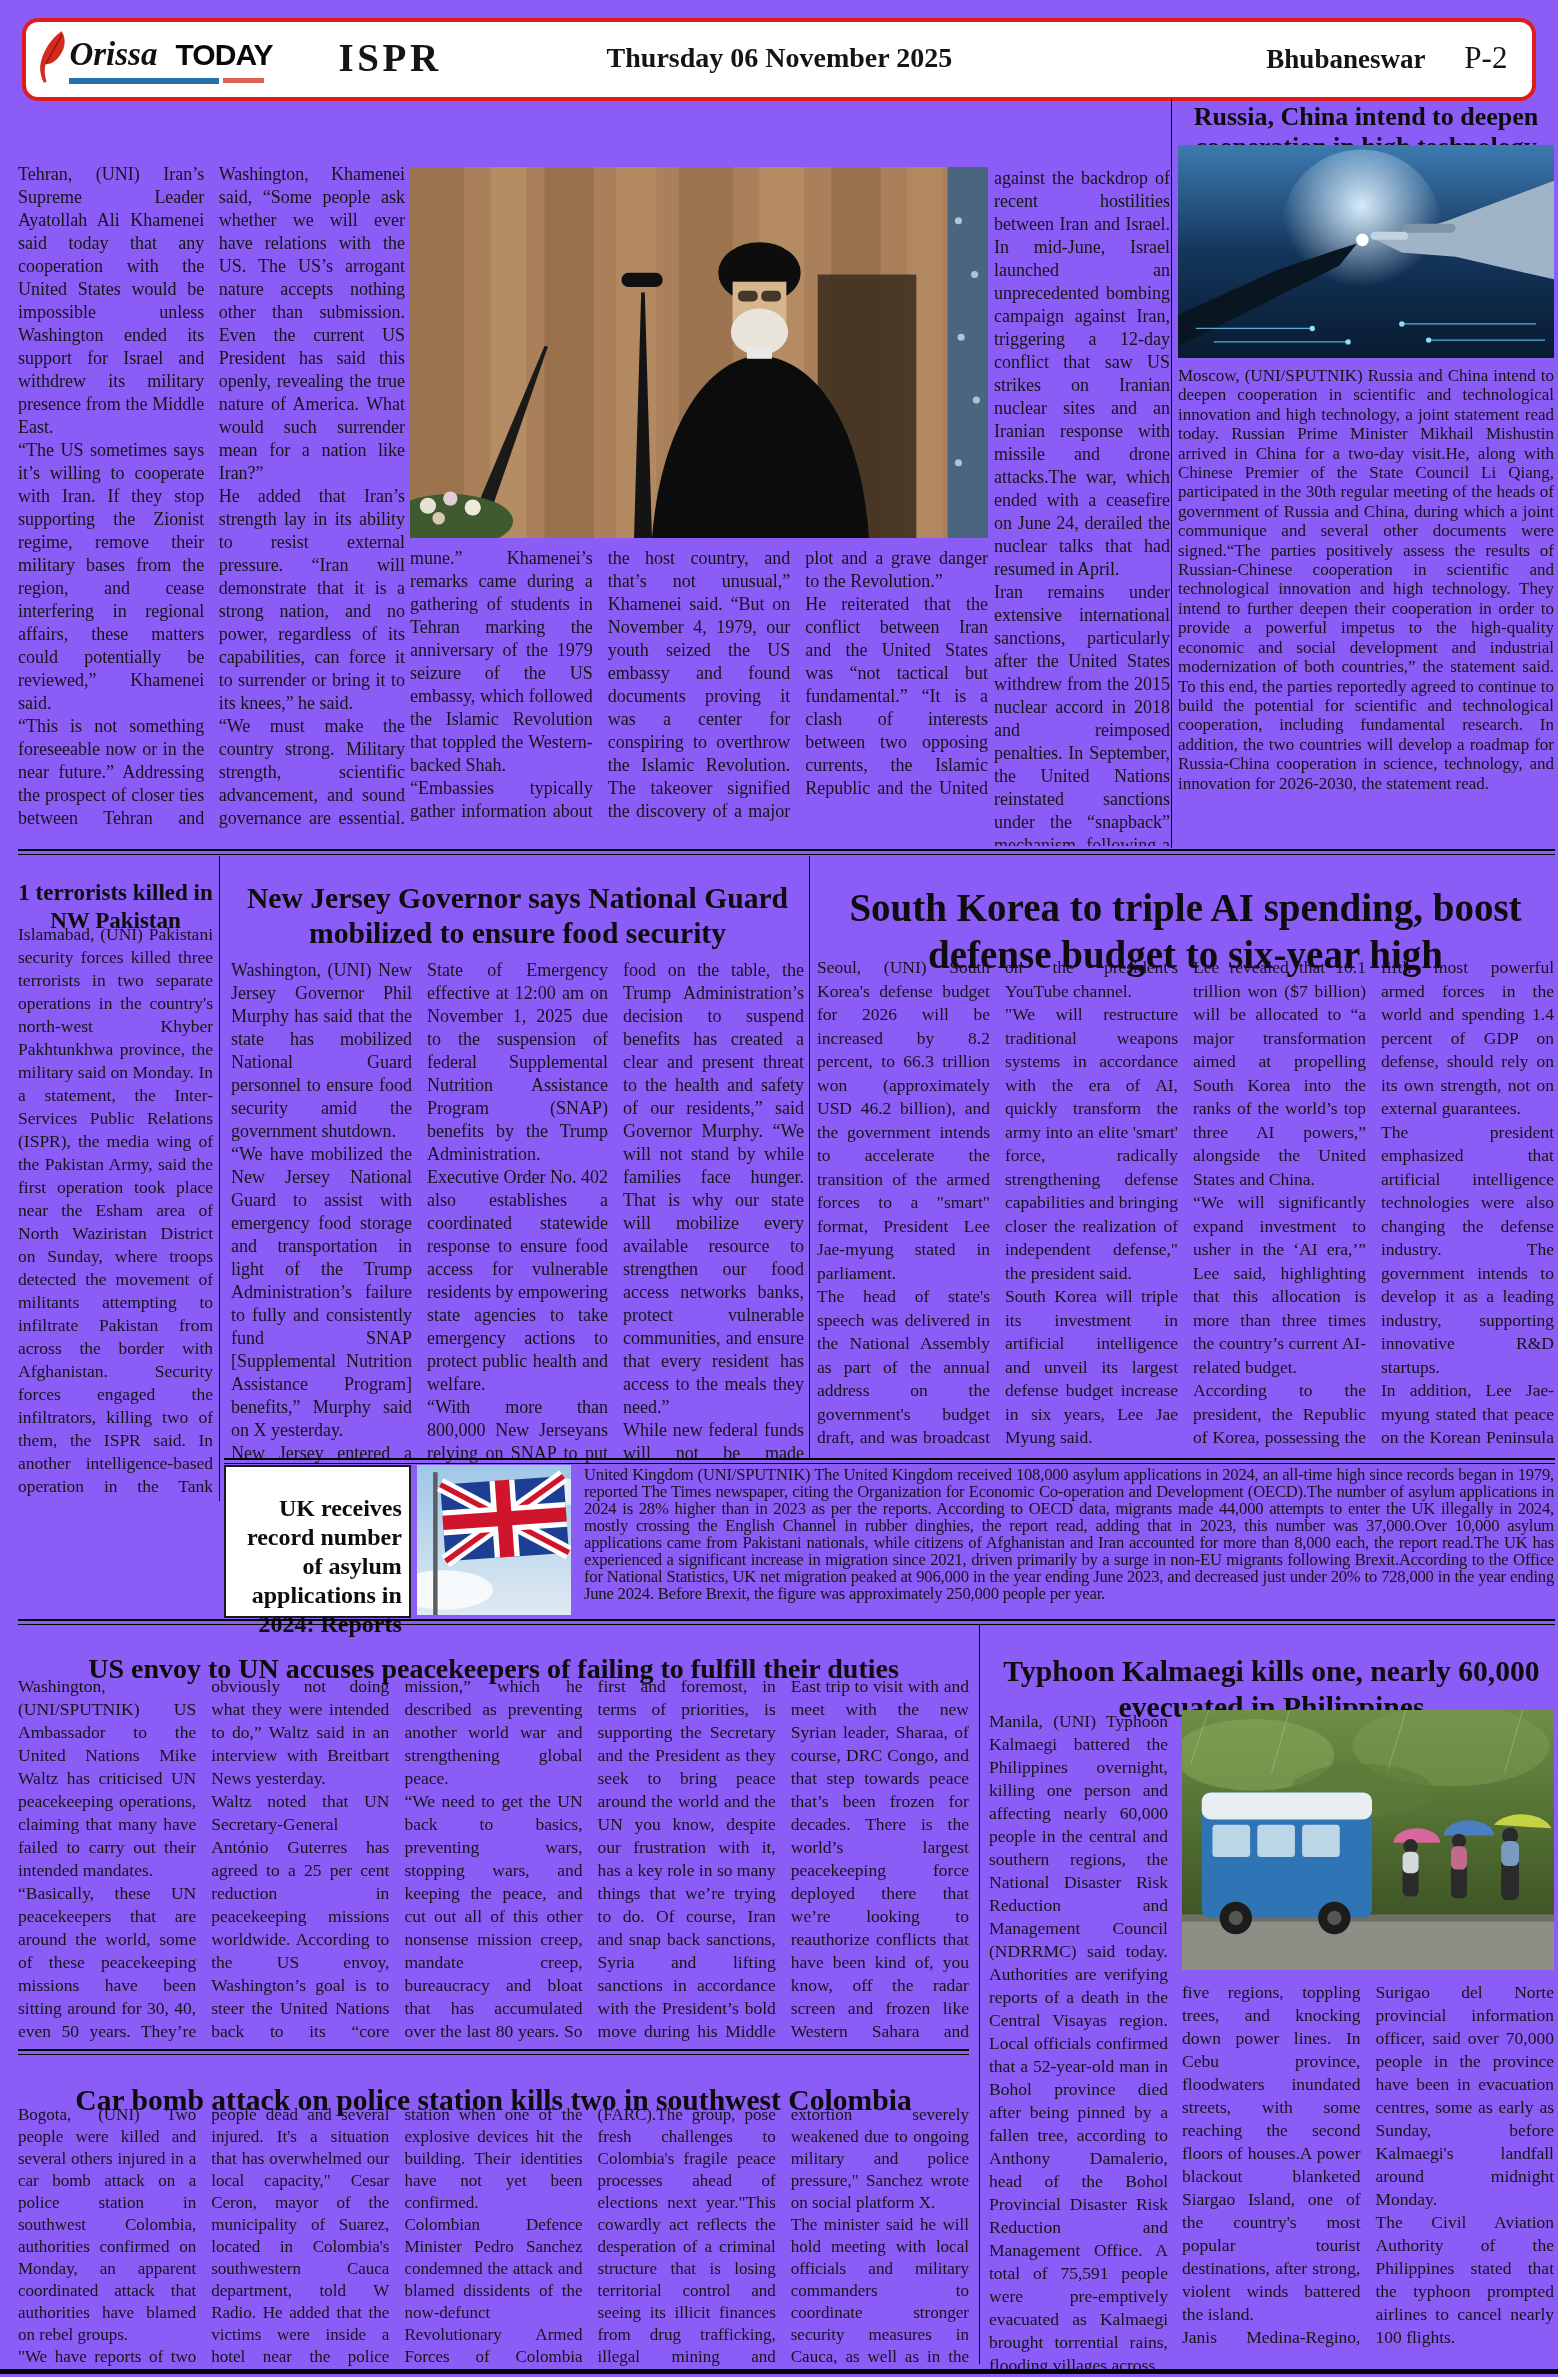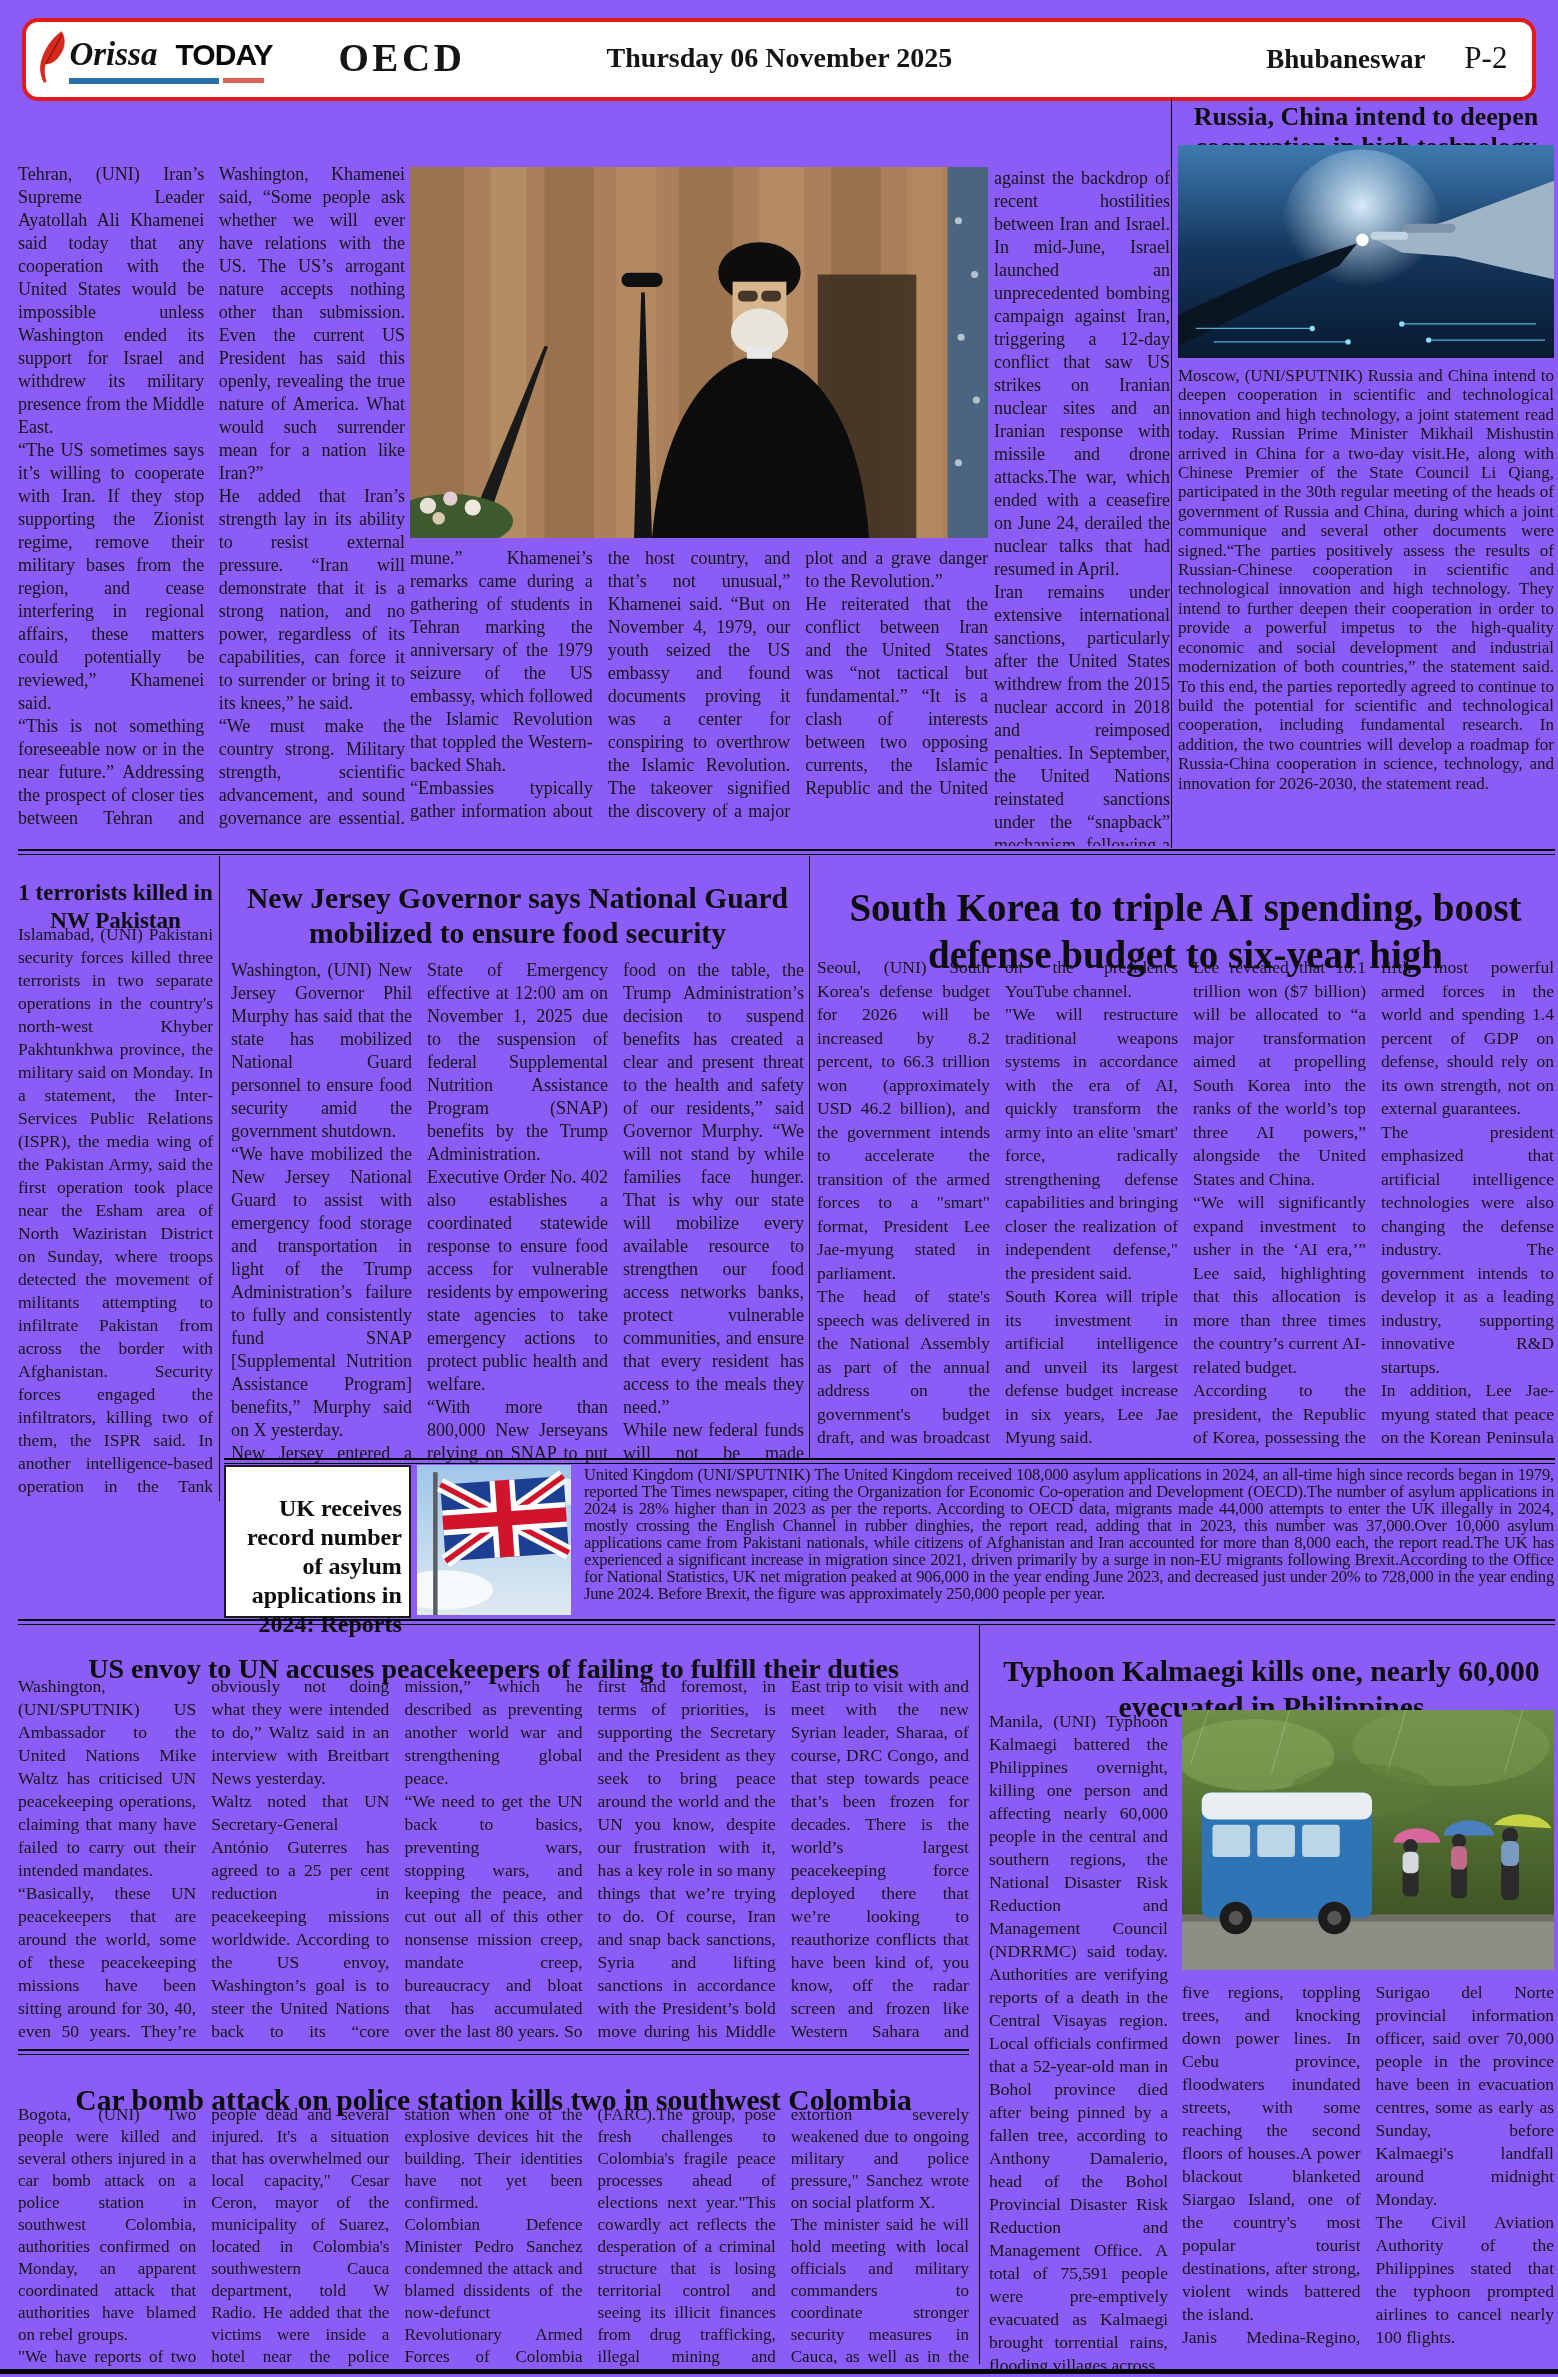--- a/index.html
+++ b/index.html
@@ -82,21 +82,21 @@
     <div class="logo">
       <svg width="39" height="56" viewBox="0 0 44 62" style="position:absolute;left:-7.2px;top:-1.8px;">
         <path d="M30 2 C18 10 8 26 6 40 C5 48 8 56 10 60 L13 59 C11 52 10 46 12 39 C20 40 28 32 32 22 C35 14 33 6 30 2 Z" fill="#d42a1e"></path>
         <path d="M12 39 C18 28 24 18 30 6" stroke="#8e1410" stroke-width="1.5" fill="none"></path>
       </svg>
       <span class="logo-orissa">Orissa</span>
       <span class="logo-today">TODAY</span>
       <div class="logo-bar"></div>
       <div class="logo-tag"></div>
     </div>
-    <div class="mh-section">OECD</div>
+    <div class="mh-section">ISPR</div>
     <div class="mh-date">Thursday 06 November 2025</div>
     <div class="mh-city">Bhubaneswar</div>
     <div class="mh-page">P-2</div>
   </header>
 
   <section class="article" style="left:18px;top:99px;width:1152px;height:745px;">
     <div class="body-text iran-left">Tehran, (UNI) Iran’s Supreme Leader Ayatollah Ali Khamenei said today that any cooperation with the United States would be impossible unless Washington ended its support for Israel and withdrew its military presence from the Middle East.
 “The US sometimes says it’s willing to cooperate with Iran. If they stop supporting the Zionist regime, remove their military bases from the region, and cease interfering in regional affairs, these matters could potentially be reviewed,” Khamenei said.
 “This is not something foreseeable now or in the near future.” Addressing the prospect of closer ties between Tehran and Washington, Khamenei said, “Some people ask whether we will ever have relations with the US. The US’s arrogant nature accepts nothing other than submission. Even the current US President has said this openly, revealing the true nature of America. What would such surrender mean for a nation like Iran?”
 He added that Iran’s strength lay in its ability to resist external pressure. “Iran will demonstrate that it is a strong nation, and no power, regardless of its capabilities, can force it to surrender or bring it to its knees,” he said.

